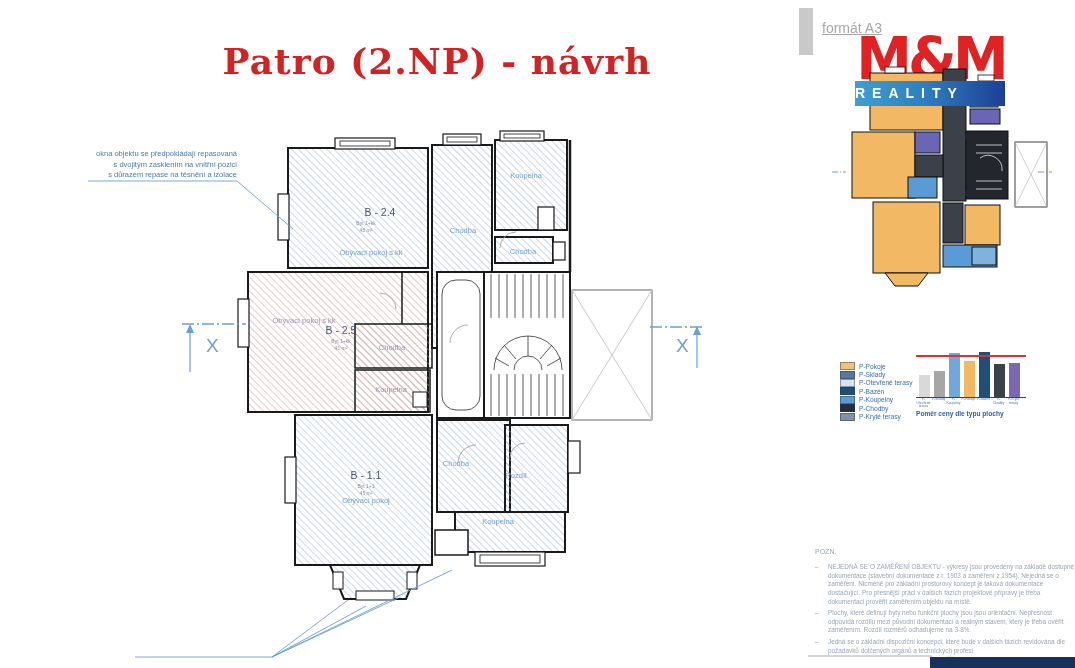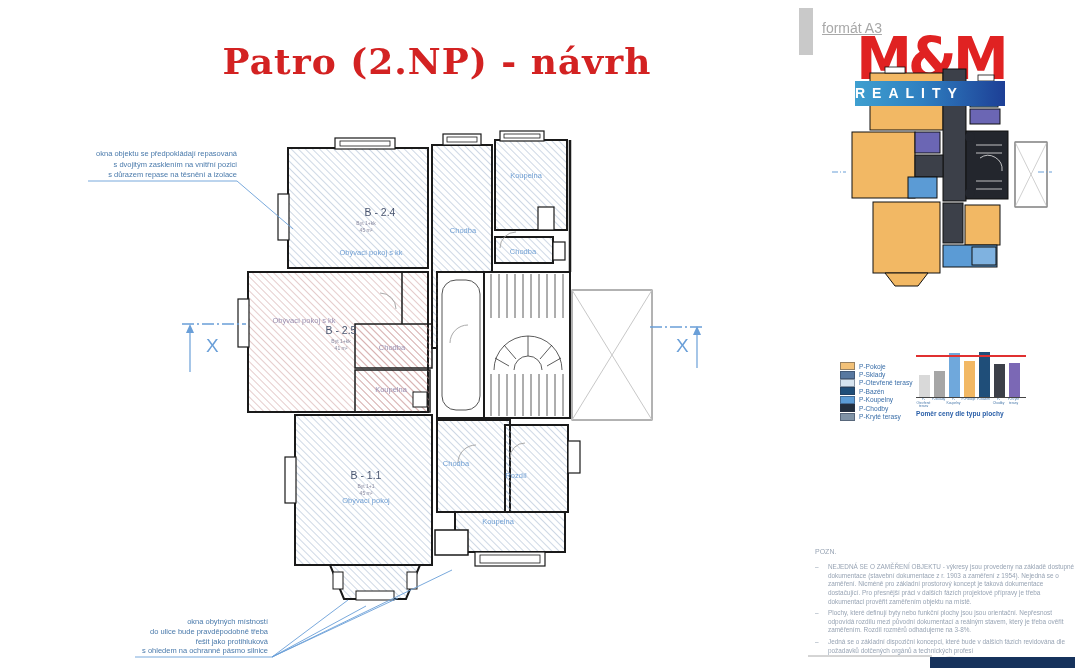--- a/index.html
+++ b/index.html
@@ -43,24 +43,20 @@
 <body>
 
 <div class="sheet">
 
   <div class="abs title" style="left:207px;top:40px;width:460px;">Patro (2.NP) - návrh</div>
 
   <div class="abs note-blue pre" style="left:80px;top:149px;width:157px;">okna objektu se předpokládají repasovaná
 s dvojitým zasklením na vnitřní pozici
 s důrazem repase na těsnění a izolace</div>
 
-  <div class="abs note-blue pre" style="left:120px;top:617px;width:148px;line-height:1.3;">okna obytných místností
-do ulice bude pravděpodobně třeba
-řešit jako protihluková
-s ohledem na ochranné pásmo silnice</div>
 
   <svg class="abs" style="left:210px;top:118px;" width="470" height="500" viewBox="0 0 470 500">
     <defs>
       <pattern id="hb" width="5" height="5" patternUnits="userSpaceOnUse" patternTransform="rotate(-45)">
         <line x1="0" y1="0" x2="0" y2="5" stroke="#9db1cc" stroke-width="1"></line>
       </pattern>
       <pattern id="hr" width="5" height="5" patternUnits="userSpaceOnUse" patternTransform="rotate(-45)">
         <line x1="0" y1="0" x2="0" y2="5" stroke="#cc9999" stroke-width="1"></line>
       </pattern>
     </defs>

